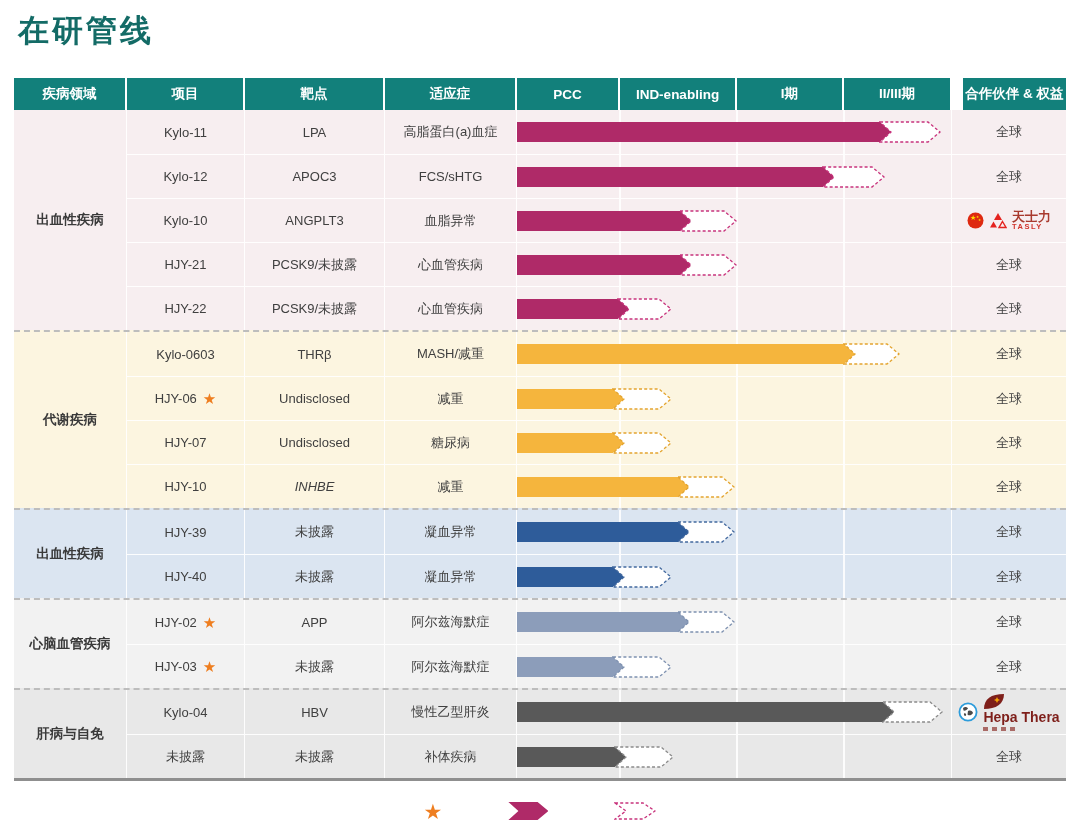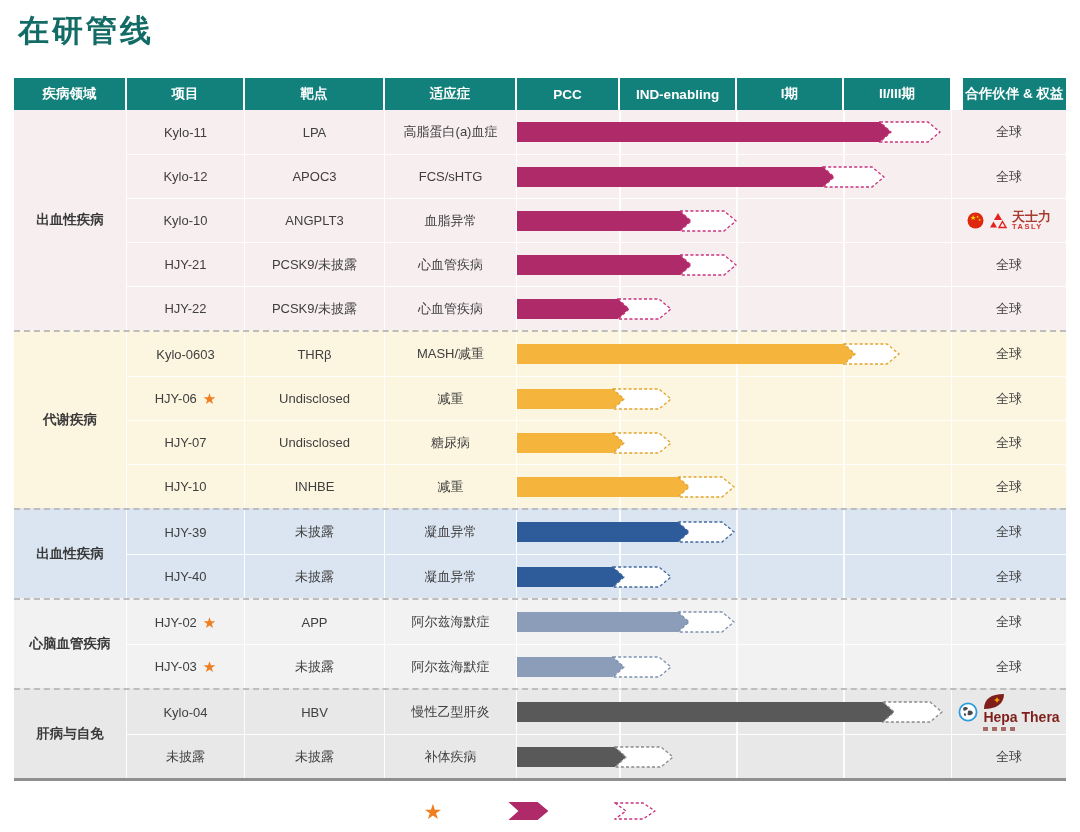--- a/index.html
+++ b/index.html
@@ -240,21 +240,21 @@
             <div class="dash-wrap" style="left: 95px; width: 60px;"><svg width="60" height="22" viewBox="0 0 60 22">
                 <path d="M1 1 L47 1 L59 11 L47 21 L1 21 L12 11 Z" fill="#ffffff" stroke="#E3A42F" stroke-width="1.3" stroke-dasharray="3 2.2"></path>
               </svg></div>
           </div>
           <div class="cell noborder partner rt" style="grid-area: 3 / 6;">
             <span>全球</span>
           </div>
           <div class="cell rt" style="grid-area: 4 / 2;">
             <span>HJY-10</span>
           </div>
-          <div class="cell rt" style="grid-area: 4 / 3;">INHBE</div>
+          <div class="cell rt" style="grid-area: 4 / 3; font-style: italic;">INHBE</div>
           <div class="cell rt" style="grid-area: 4 / 4;">减重</div>
           <div class="cell timeline rt" style="grid-area: 4 / 5;">
             <div class="vline" style="left: 102.25px;"></div>
             <div class="vline" style="left: 219.25px;"></div>
             <div class="vline" style="left: 326.25px;"></div>
             <div class="bar" style="width: 173px; left: 0px; background: rgb(245, 181, 61);"></div>
             <div class="dash-wrap" style="left: 160px; width: 58px;"><svg width="58" height="22" viewBox="0 0 58 22">
                 <path d="M1 1 L45 1 L57 11 L45 21 L1 21 L12 11 Z" fill="#ffffff" stroke="#E3A42F" stroke-width="1.3" stroke-dasharray="3 2.2"></path>
               </svg></div>
           </div>

